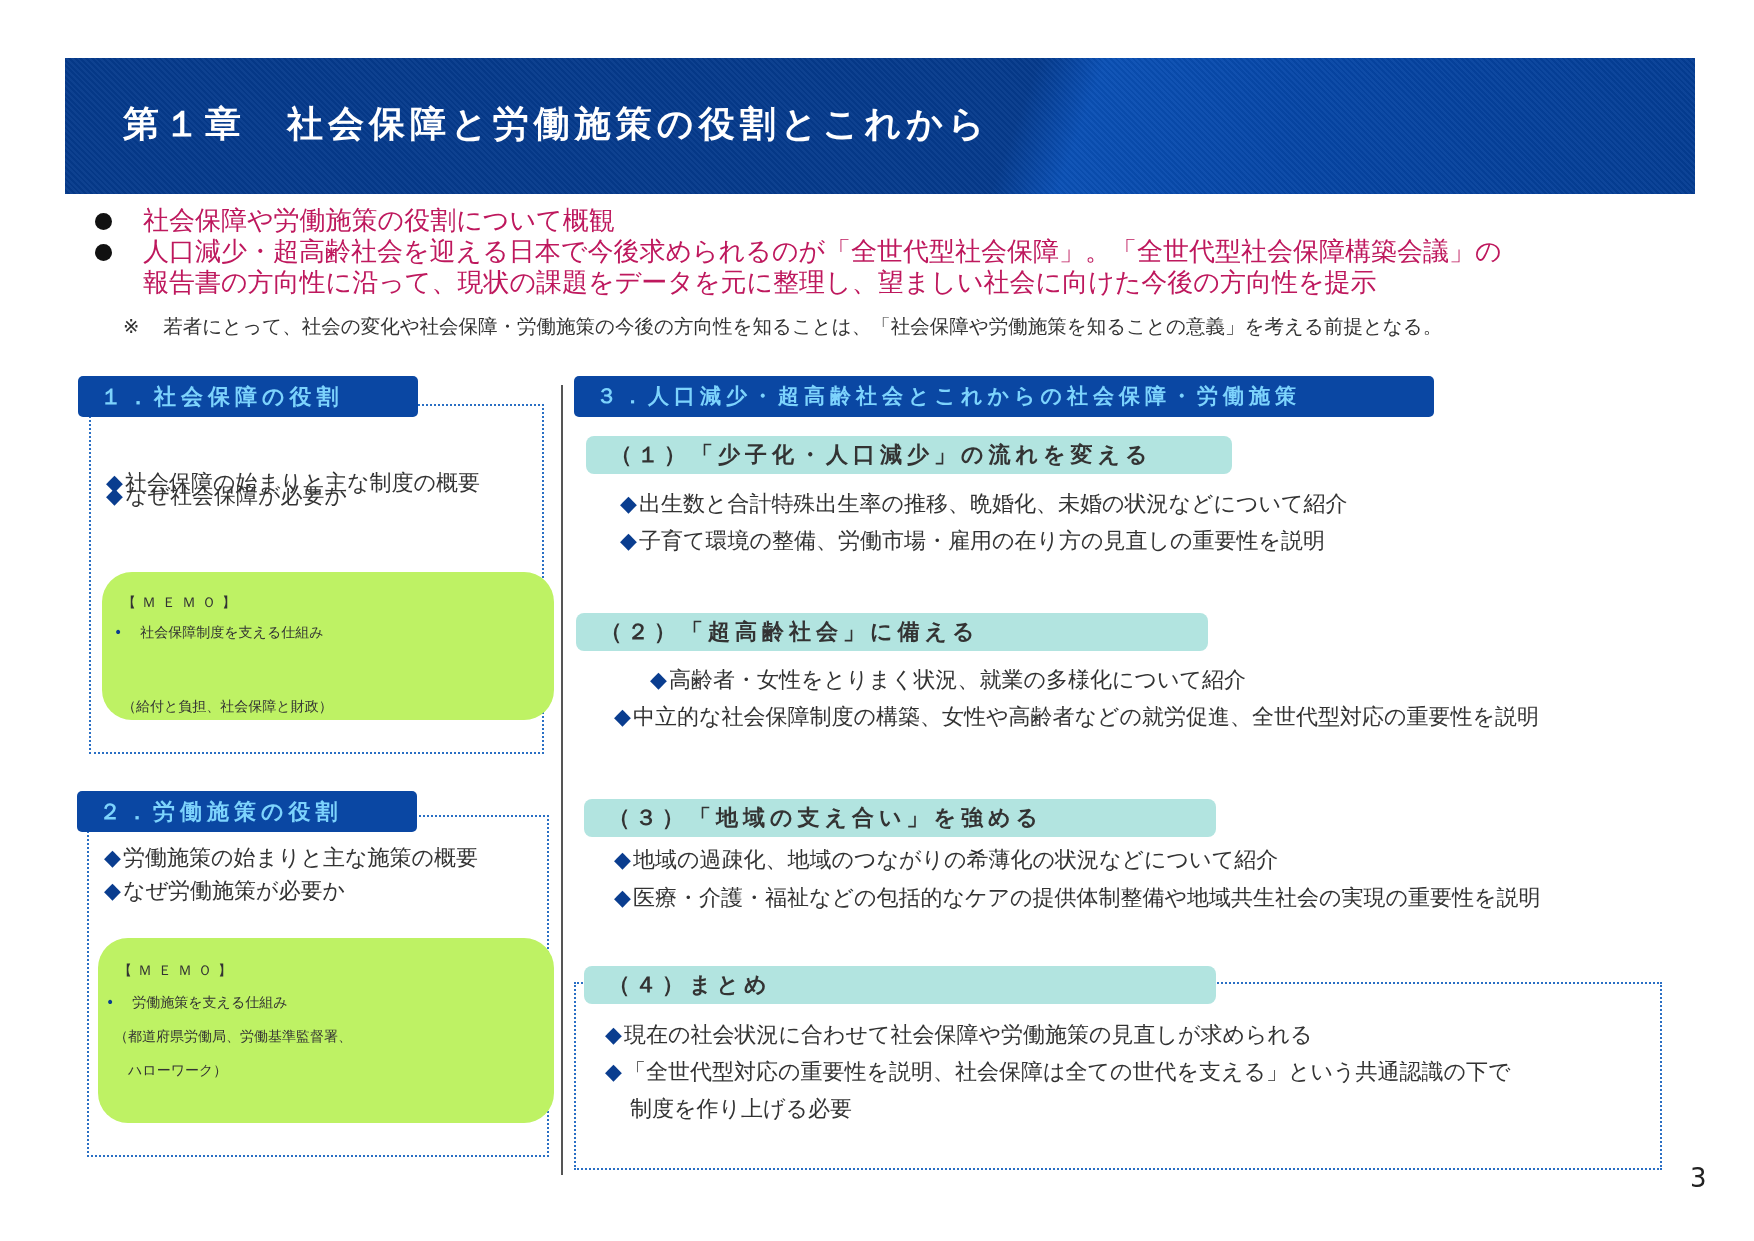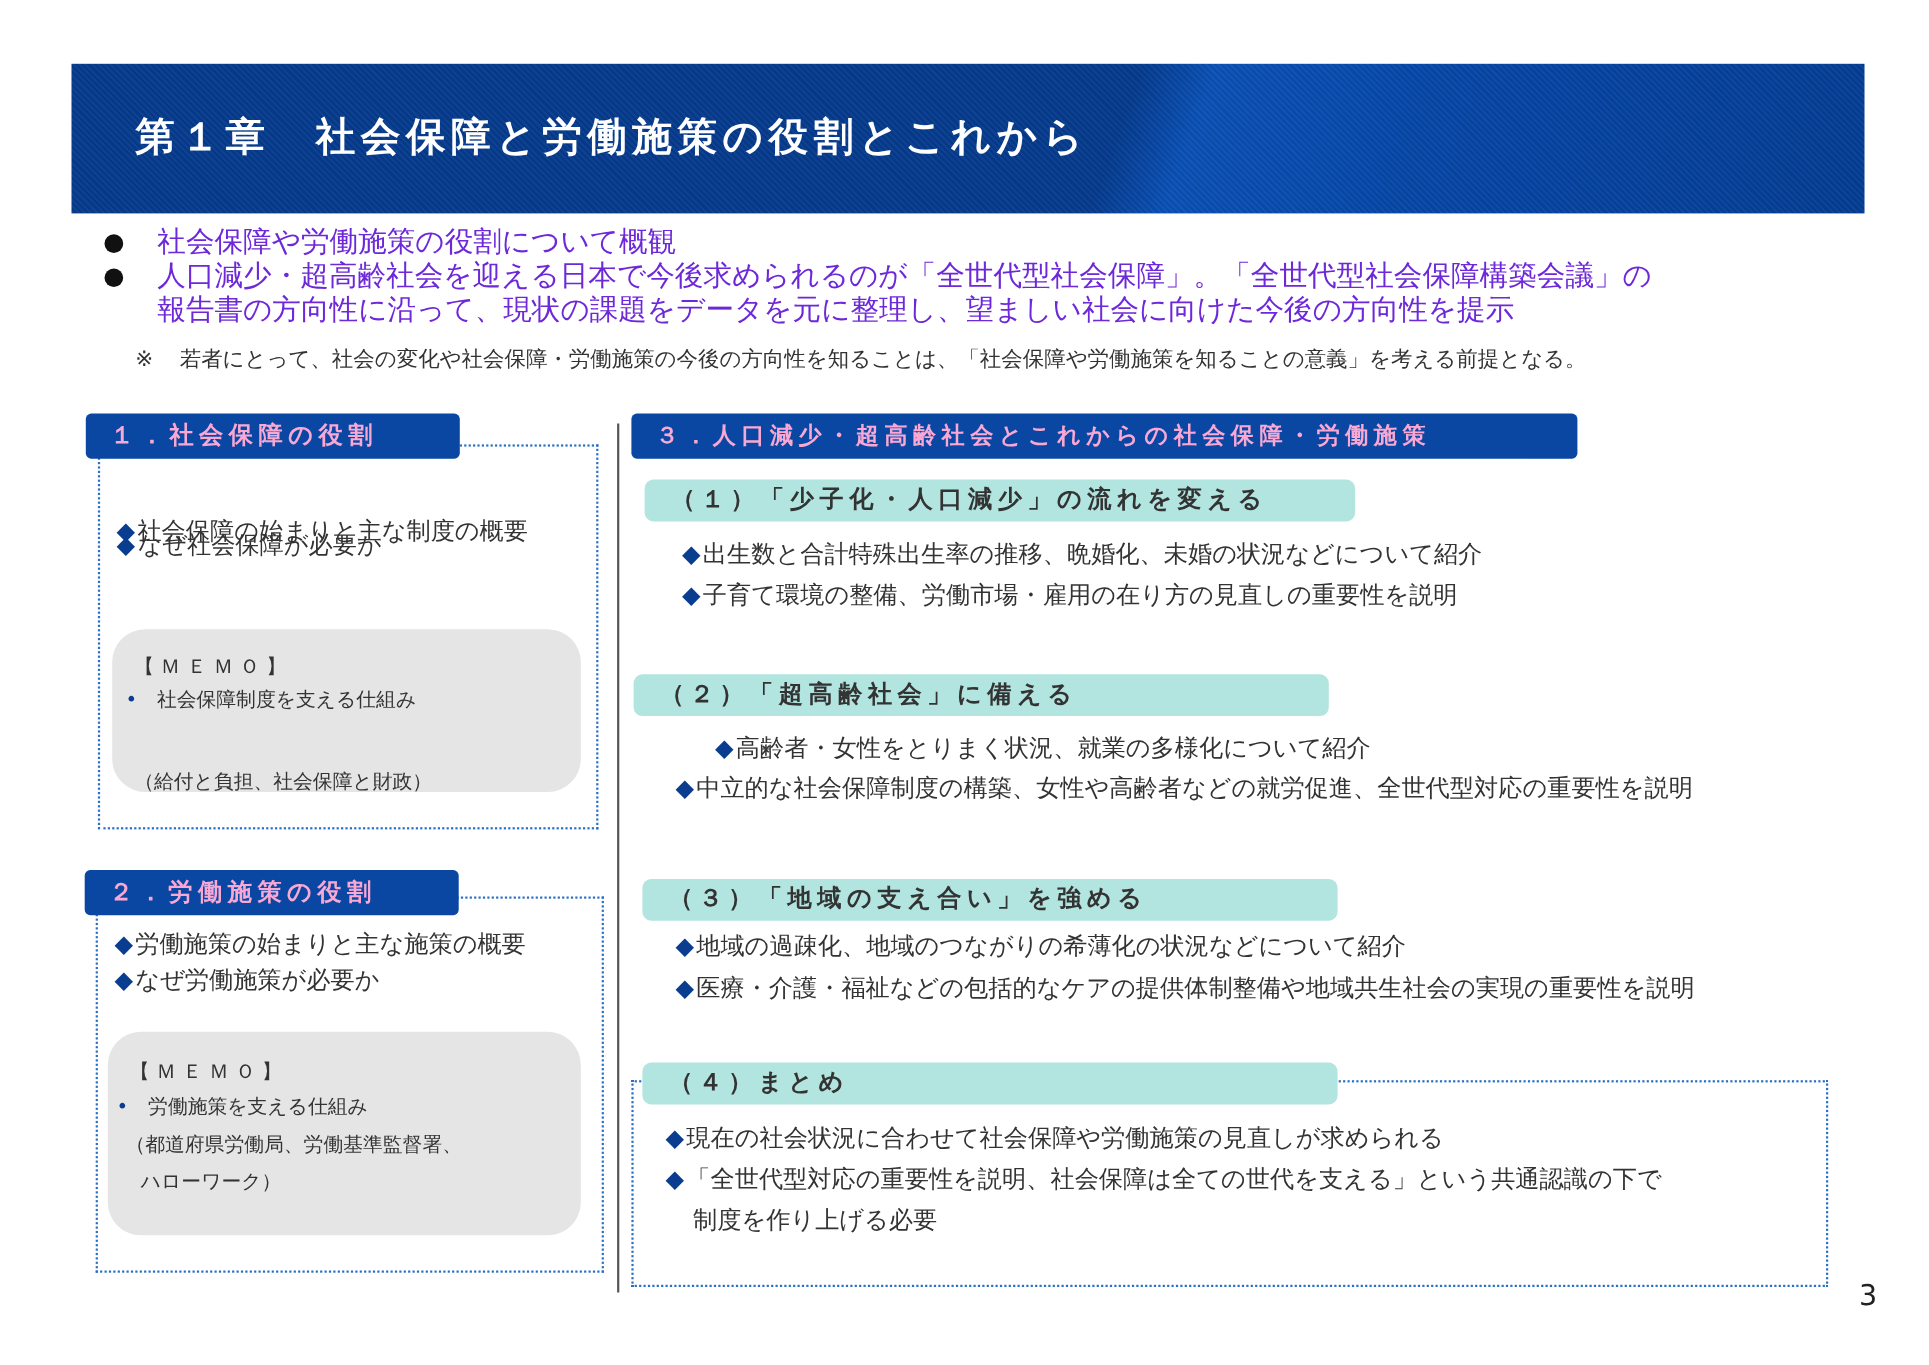--- a/index.html
+++ b/index.html
@@ -11,34 +11,34 @@
     position:absolute; left:65px; top:58px; width:1630px; height:136px;
     background:
       repeating-linear-gradient(45deg, rgba(255,255,255,0.035) 0 2px, rgba(0,0,0,0.04) 2px 4px),
       linear-gradient(110deg, #053a8c 0%, #053a8c 58%, #0a50b5 62%, #0646a6 75%, #043c92 100%);
   }
   .banner-title {
     position:absolute; left:58px; top:42px; color:#ffffff; font-weight:bold; font-size:36px;
     letter-spacing:5px; white-space:nowrap;
   }
   .intro { position:absolute; left:95px; top:205px; width:1620px; }
-  .intro-item { position:relative; padding-left:48px; font-size:26px; line-height:31px; color:#6d28d9; }
+  .intro-item { position:relative; padding-left:48px; font-size:26px; line-height:31px; color:#be185d; }
   .intro-item .dot { position:absolute; left:0; top:8px; width:17px; height:17px; border-radius:50%; background:#111; }
   .intro-note { position:absolute; left:123px; top:313px; font-size:19.5px; color:#333; white-space:nowrap; }
   .intro-note .mark { margin-right:24px; }
 
   .sec-head {
-    position:absolute; background:#0a47a3; color:#f9a8d4; font-weight:bold; border-radius:5px;
+    position:absolute; background:#0a47a3; color:#7dd3fc; font-weight:bold; border-radius:5px;
     font-size:22px; letter-spacing:5px; line-height:41px; padding-left:22px; white-space:nowrap;
   }
   .dotbox { position:absolute; border:2px dotted #2a6fc4; }
   .bullet { position:absolute; font-size:22px; color:#333; white-space:nowrap; }
   .bullet .dia { color:#0a3d8f; margin-right:2px; }
   .memo {
-    position:absolute; background:#e5e5e5; border-radius:30px; font-size:18px; color:#333;
+    position:absolute; background:#bef264; border-radius:30px; font-size:14px; color:#333;padding-left:26px;
   }
   .memo .mt { letter-spacing:6px; }
   .memo .mb { color:#0a3d8f; margin-right:18px; }
   .sub-head {
     position:absolute; background:#b2e4e0; color:#333; font-weight:bold; border-radius:8px;
     font-size:22px; letter-spacing:5px; line-height:38px; padding-left:24px; white-space:nowrap;
   }
   .vline { position:absolute; left:561px; top:385px; width:2px; height:790px; background:#555; }
   .page-num { position:absolute; left:1690px; top:1163px; font-size:26px; color:#222; }
 </style>

